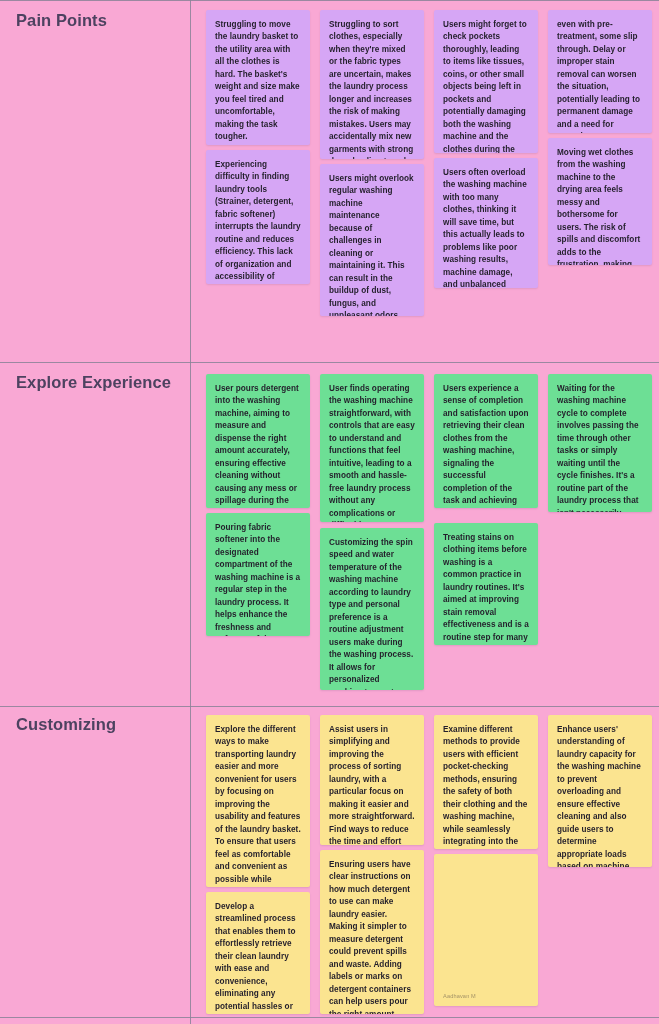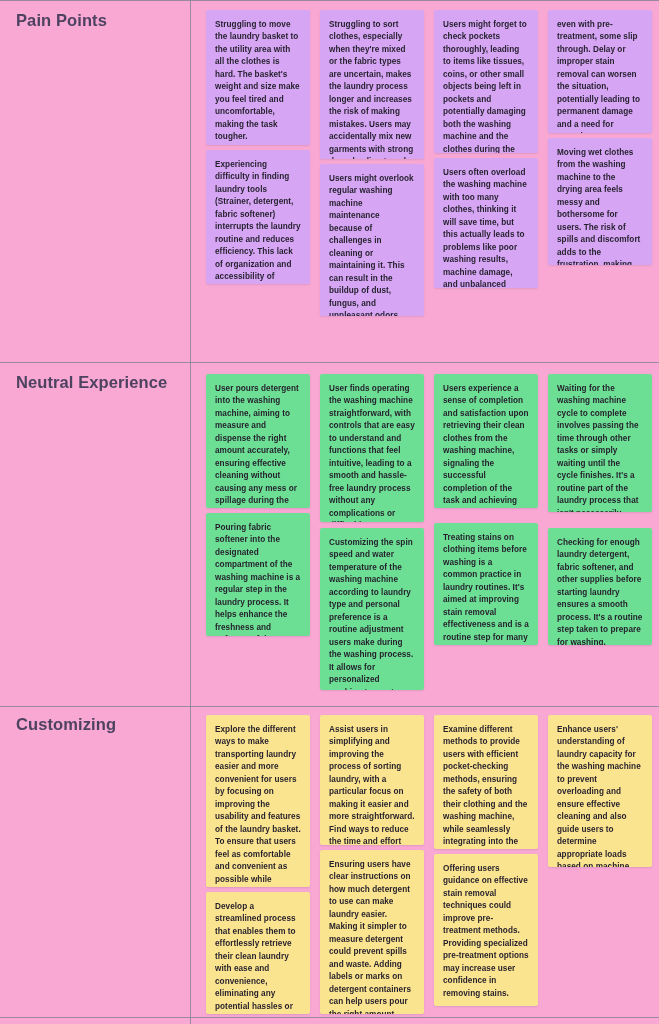--- a/index.html
+++ b/index.html
@@ -80,21 +80,21 @@
 
 <div id="board">
 
   <div class="vline" style="left:190px"></div>
   <div class="hline" style="top:0px"></div>
   <div class="hline" style="top:362px"></div>
   <div class="hline" style="top:706px"></div>
   <div class="hline" style="top:1017px"></div>
 
   <div class="section-label" style="top:11px">Pain Points</div>
-  <div class="section-label" style="top:373px">Neutral Experience</div>
+  <div class="section-label" style="top:373px">Explore Experience</div>
   <div class="section-label" style="top:715px">Customizing</div>
 
   <div class="note pain" style="left:206px; top:10px;  width:104px; height:135px;">
     <div class="body">Struggling to move the laundry basket to the utility area with all the clothes is hard. The basket's weight and size make you feel tired and uncomfortable, making the task tougher.</div>
     <div class="author">Aadhavan M</div>
   </div>
   <div class="note pain" style="left:206px; top:150px; width:104px; height:134px;">
     <div class="body">Experiencing difficulty in finding laundry tools (Strainer, detergent, fabric softener) interrupts the laundry routine and reduces efficiency. This lack of organization and accessibility of accessories poses a significant challenge for users, leading to frustration and inconvenience.</div>
 
   </div>
@@ -150,24 +150,20 @@
   </div>
   <div class="note neutral" style="left:434px; top:523px; width:104px; height:122px;">
     <div class="body">Treating stains on clothing items before washing is a common practice in laundry routines. It's aimed at improving stain removal effectiveness and is a routine step for many users.</div>
 
   </div>
 
   <div class="note neutral" style="left:548px; top:374px; width:104px; height:138px;">
     <div class="body">Waiting for the washing machine cycle to complete involves passing the time through other tasks or simply waiting until the cycle finishes. It's a routine part of the laundry process that isn't necessarily difficult.</div>
 
   </div>
-  <div class="note neutral" style="left:548px; top:528px; width:104px; height:117px;">
-    <div class="body">Checking for enough laundry detergent, fabric softener, and other supplies before starting laundry ensures a smooth process. It's a routine step taken to prepare for washing.</div>
-
-  </div>
 
   <div class="note opp" style="left:206px; top:715px; width:104px; height:172px;">
     <div class="body">Explore the different ways to make transporting laundry easier and more convenient for users by focusing on improving the usability and features of the laundry basket. To ensure that users feel as comfortable and convenient as possible while carrying out this task.</div>
 
   </div>
   <div class="note opp" style="left:206px; top:892px; width:104px; height:122px;">
     <div class="body">Develop a streamlined process that enables them to effortlessly retrieve their clean laundry with ease and convenience, eliminating any potential hassles or complications.</div>
 
   </div>
 
@@ -178,21 +174,20 @@
   <div class="note opp" style="left:320px; top:850px; width:104px; height:164px;">
     <div class="body">Ensuring users have clear instructions on how much detergent to use can make laundry easier. Making it simpler to measure detergent could prevent spills and waste. Adding labels or marks on detergent containers can help users pour the right amount accurately.</div>
 
   </div>
 
   <div class="note opp" style="left:434px; top:715px; width:104px; height:134px;">
     <div class="body">Examine different methods to provide users with efficient pocket-checking methods, ensuring the safety of both their clothing and the washing machine, while seamlessly integrating into the laundry process.</div>
 
   </div>
   <div class="note opp" style="left:434px; top:854px; width:104px; height:152px;">
-    <div class="body">Offering users guidance on effective stain removal techniques could improve pre-treatment methods. Providing specialized pre-treatment options may increase user confidence in removing stains.</div>
     <div class="author">Aadhavan M</div>
   </div>
 
   <div class="note opp" style="left:548px; top:715px; width:104px; height:152px;">
     <div class="body">Enhance users' understanding of laundry capacity for the washing machine to prevent overloading and ensure effective cleaning and also guide users to determine appropriate loads based on machine capacity and fabric types.</div>
 
   </div>
 
 </div>
 

